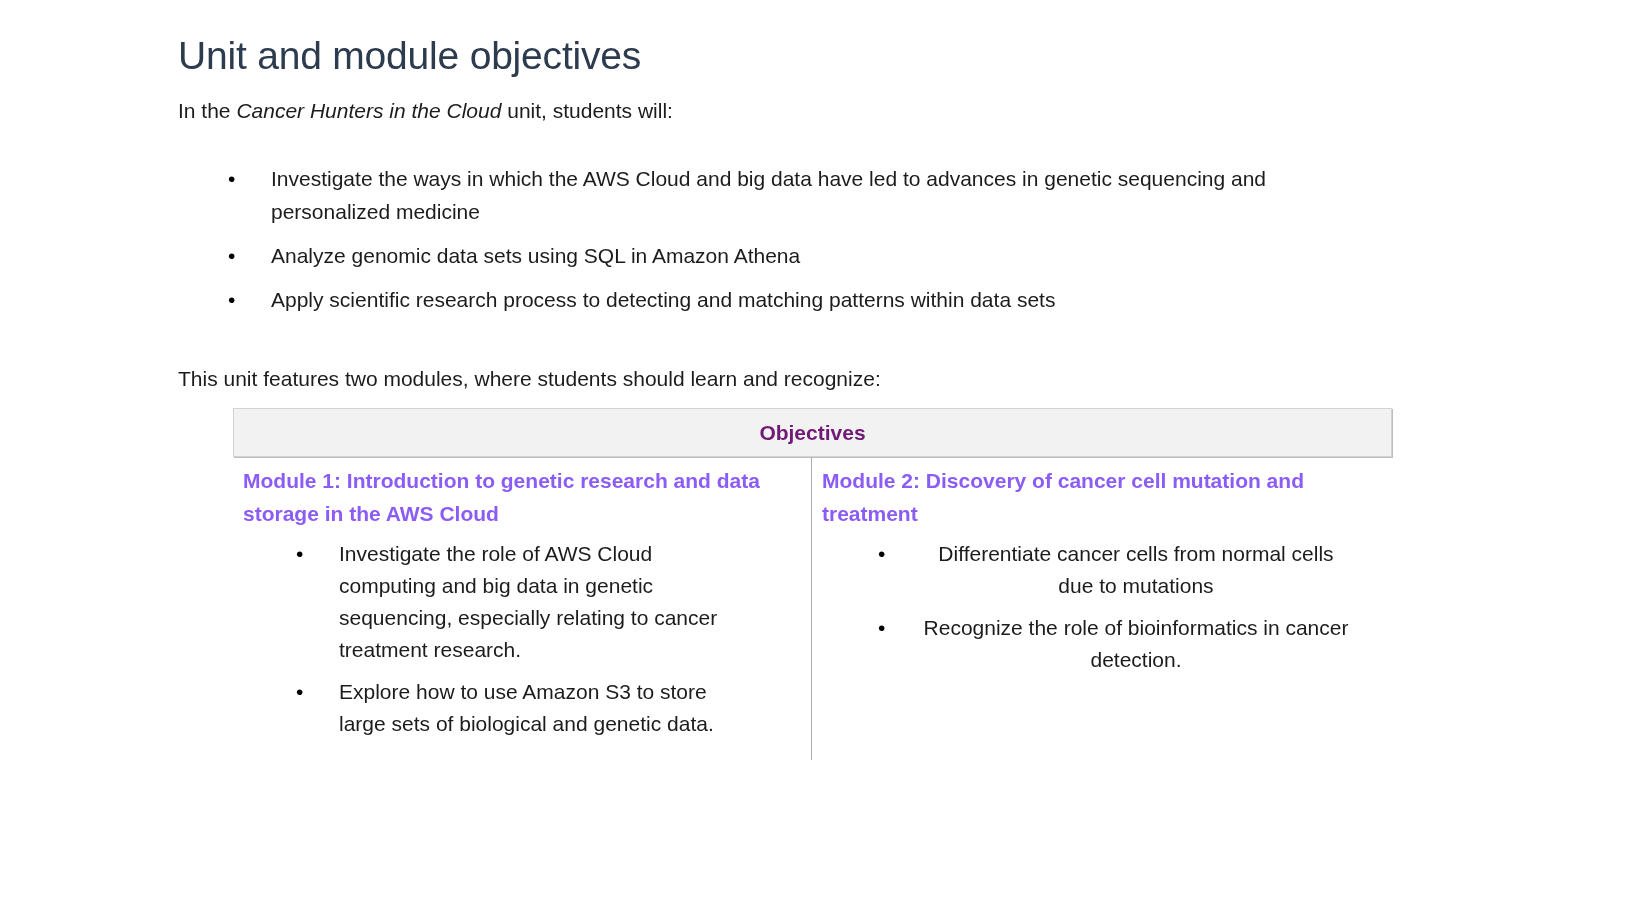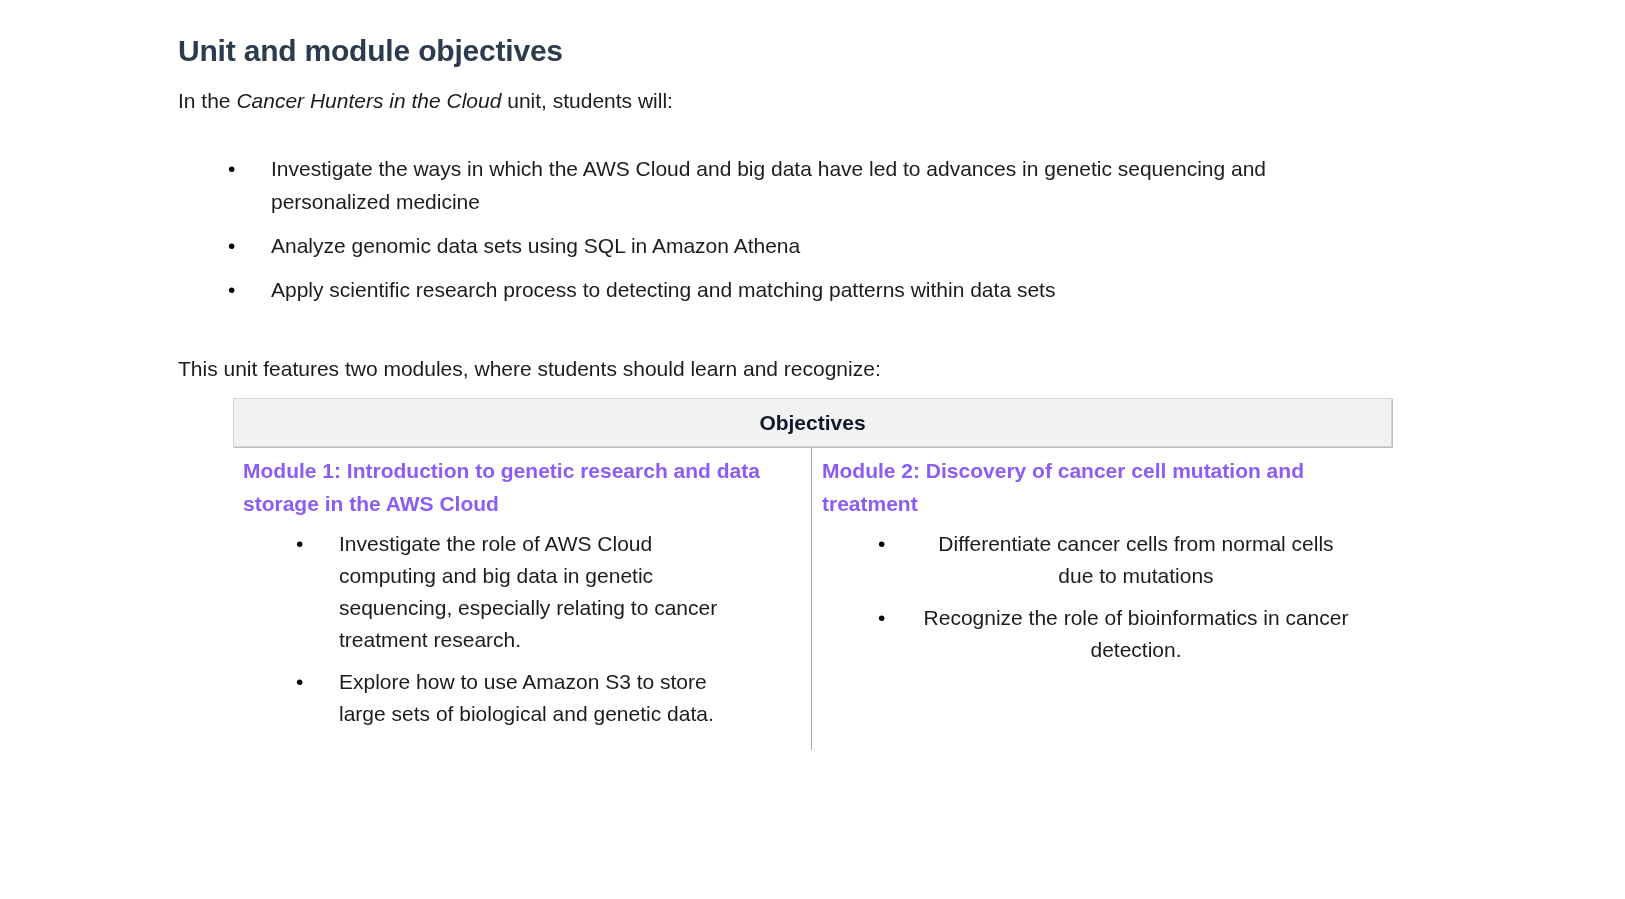--- a/index.html
+++ b/index.html
@@ -6,21 +6,21 @@
   html,body { background:#ffffff; }
   body {
     width:1625px; height:899px; overflow:hidden;
     font-family:"Liberation Sans","DejaVu Sans",sans-serif;
     color:#1c1c1c;
   }
   .page { width:1625px; height:899px; background:#ffffff; position:relative; }
 
   .page-title {
     margin:34px 0 0 178px;
-    font-size:30px; line-height:1.15; font-weight:700;
+    font-size:39px; line-height:1.15; font-weight:400;
     color:#2d3b4e; letter-spacing:-0.2px;
   }
 
   .intro { margin:15px 0 0 178px; font-size:21px; line-height:33px; }
   .intro em { font-style:italic; }
 
   ul.top-list { margin:35px 0 0 228px; list-style:none; }
   ul.top-list > li {
     position:relative; padding-left:43px; margin-bottom:11px;
     font-size:21px; line-height:33px; max-width:1140px;
@@ -31,21 +31,21 @@
   }
 
   .modules-intro { margin:46px 0 13px 178px; font-size:21px; line-height:33px; }
 
   .obj-table { margin-left:233px; width:1159px; }
   .obj-header {
     height:49px; line-height:47px; text-align:center;
     background:#f2f2f2;
     border:1px solid #d3d3d3;
     box-shadow:1px 1px 0 #bdbdbd;
-    font-size:21px; font-weight:700; color:#0f172a;
+    font-size:21px; font-weight:700; color:#701a75;
   }
   .obj-body { display:flex; min-height:303px; }
   .obj-cell { width:579px; padding:7px 10px 10px 10px; }
   .obj-cell.left { border-right:1px solid #adadad; }
   .cell-title { font-size:21px; font-weight:700; line-height:33px; color:#8b5cf6; }
 
   .obj-cell ul { list-style:none; margin:8px 0 0 53px; }
   .obj-cell.right ul { margin-left:56px;text-align:center; }
   .obj-cell ul > li {
     position:relative; padding-left:43px; margin-bottom:10px;

